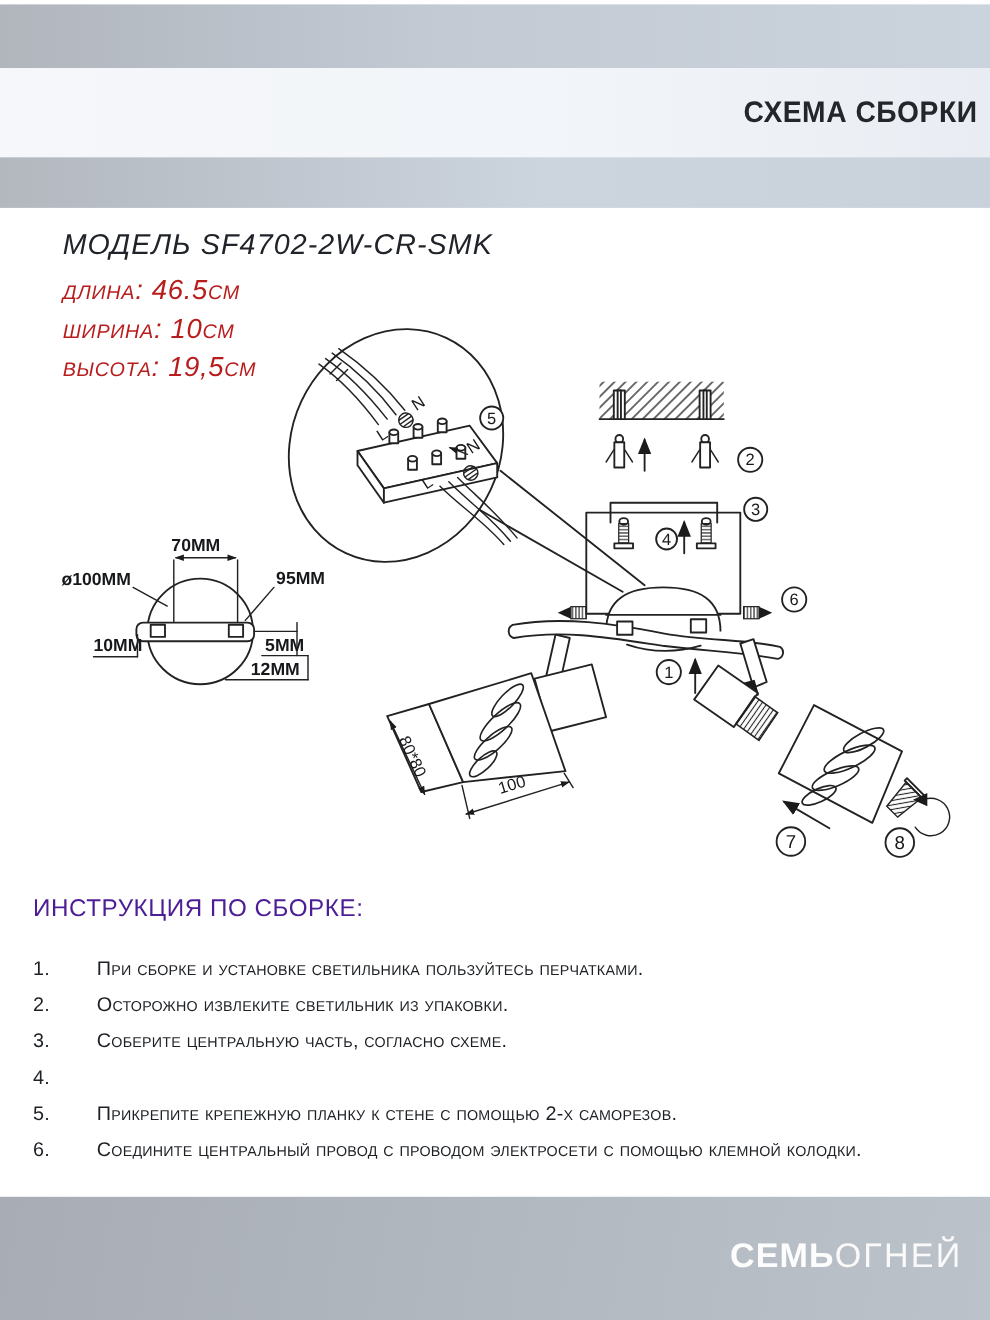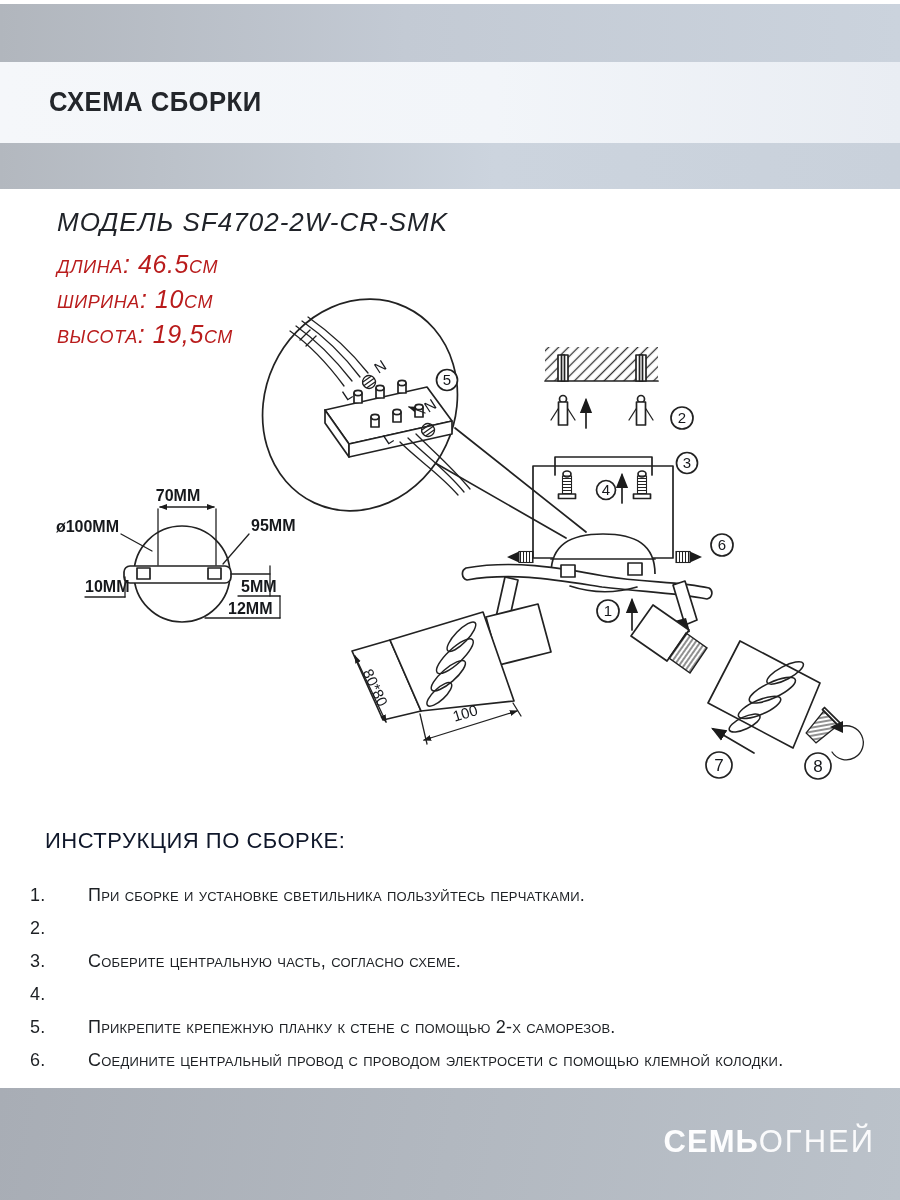--- a/index.html
+++ b/index.html
@@ -4,42 +4,42 @@
 <style>
   html,body{margin:0;padding:0;}
   body{
     width:900px;height:1200px;position:relative;background:#ffffff;
     font-family:"Liberation Sans",sans-serif;overflow:hidden;color:#1d2024;
   }
   .band-top{position:absolute;left:0;right:0;top:4px;height:58px;
     background:linear-gradient(90deg,#b1b6bd 0%,#c3cad4 45%,#cbd3dd 100%);}
   .band-title{position:absolute;left:0;right:0;top:62px;height:81px;
     background:linear-gradient(90deg,#f5f7fa 0%,#f2f5f9 55%,#e9edf3 100%);
-    display:flex;align-items:center;}
+    display:flex;align-items:center;justify-content:flex-end;}
   .band-sub{position:absolute;left:0;right:0;top:143px;height:46px;
     background:linear-gradient(90deg,#b3b8bf 0%,#ccd4de 55%,#c9d1db 100%);}
   .page-title{font-size:27px;font-weight:700;letter-spacing:.5px;color:#23262b;
     margin:0 0 0 49px;transform:scaleX(.95);transform-origin:left center;white-space:nowrap;}
   .model{position:absolute;left:57px;top:207px;font-style:italic;}
   .model-name{font-size:26px;letter-spacing:1px;color:#202329;margin-bottom:9px;white-space:nowrap;}
   .model-dim{font-size:25px;line-height:35px;font-variant:small-caps;letter-spacing:.6px;color:#b91c1c;white-space:nowrap;}
   .diagram{position:absolute;left:0;top:0;width:900px;height:1200px;}
   .diagram *{vector-effect:none;}
   .ln{stroke:#222;stroke-width:1.7;fill:none;stroke-linecap:round;stroke-linejoin:round;}
   .lnw{stroke:#222;stroke-width:1.7;fill:#fff;stroke-linejoin:round;}
   .lnt{stroke:#222;stroke-width:1.3;fill:none;stroke-linecap:round;}
   .blk{fill:#1b1b1b;stroke:none;}
   svg text{font-family:"Liberation Sans",sans-serif;fill:#16181c;}
   .dim{font-size:16px;font-weight:700;}
   .dimthin{font-size:15px;font-weight:400;}
   .wire{font-size:15px;font-weight:400;}
   .cnum{font-size:15px;font-weight:400;text-anchor:middle;}
   .cnum-big{font-size:17px;}
   .instructions{position:absolute;left:30px;top:813px;width:852px;}
-  .instr-title{font-size:22px;letter-spacing:.5px;color:#0f172a;font-weight:400;margin:15px;white-space:nowrap;}
+  .instr-title{font-size:22px;letter-spacing:.5px;color:#4c1d95;font-weight:400;margin:0;white-space:nowrap;}
   .instr-list{margin:30px 0 0 0;padding:0;list-style:none;}
   .instr-item{display:flex;margin-bottom:11px;font-size:18px;line-height:22px;
     font-variant:small-caps;letter-spacing:.2px;color:#1d2024;}
   .instr-num{width:26px;flex:0 0 26px;}
   .instr-text{max-width:745px;margin-left:32px;}
   .footer{position:absolute;left:0;right:0;top:1088px;height:112px;
     background:linear-gradient(100deg,#a8adb5 0%,#b2b8c0 50%,#bbc2ca 100%);}
   .brand{position:absolute;right:25px;top:36px;font-size:31px;color:#fdfdfe;
     letter-spacing:1px;white-space:nowrap;text-align:center;}
   .brand-bold{font-weight:700;}
@@ -324,20 +324,21 @@
 
 <div class="instructions">
   <h2 class="instr-title">ИНСТРУКЦИЯ ПО СБОРКЕ:</h2>
   <ul class="instr-list">
     <li class="instr-item">
       <span class="instr-num">1.</span>
       <span class="instr-text">При сборке и установке светильника пользуйтесь перчатками.</span>
     </li>
     <li class="instr-item">
       <span class="instr-num">2.</span>
+      <span class="instr-text">Осторожно извлеките светильник из упаковки.</span>
     </li>
     <li class="instr-item">
       <span class="instr-num">3.</span>
       <span class="instr-text">Соберите центральную часть, согласно схеме.</span>
     </li>
     <li class="instr-item">
       <span class="instr-num">4.</span>
     </li>
     <li class="instr-item">
       <span class="instr-num">5.</span>

